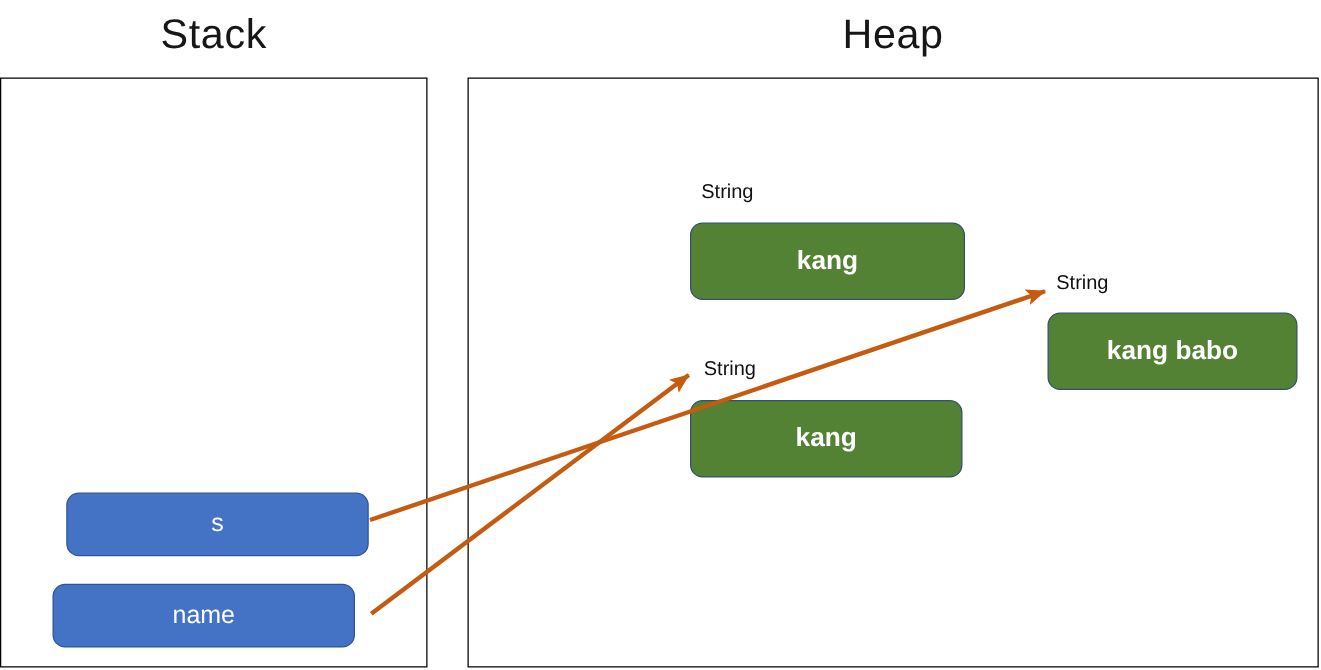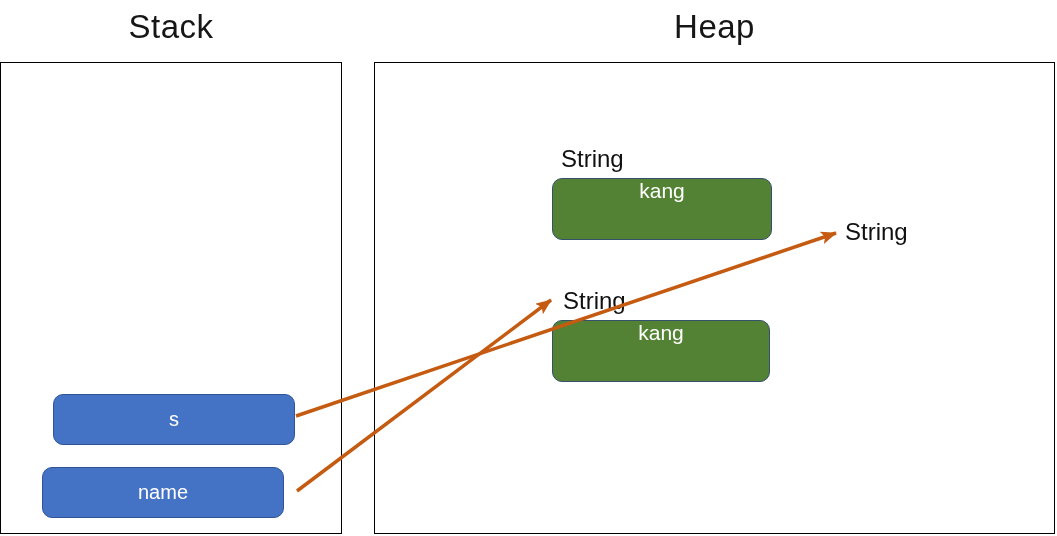--- a/index.html
+++ b/index.html
@@ -56,32 +56,34 @@
   .var-s    { left: 53px; top: 394px; }
   .var-name { left: 42px; top: 467px; }
 
   .obj-box {
     position: absolute;
     background: #548235;
     border: 1.5px solid #35506B;
     border-radius: 10px;
     box-sizing: border-box;
     display: flex;
+    align-items: center;
     justify-content: center;
     color: #ffffff;
     font-size: 21px;
     z-index: 3;
+    font-weight: bold;
   }
   .obj-1 { left: 552px; top: 178px; width: 220px; height: 62px; }
   .obj-2 { left: 552px; top: 320px; width: 218px; height: 62px; }
   .obj-3 { left: 838px; top: 250px; width: 200px; height: 62px; }
 
   .obj-type-label {
     position: absolute;
-    font-size: 24px;
+    font-size: 16px;
     color: #111111;
     z-index: 4;
     white-space: nowrap;
   }
   .type-1 { left: 561px; top: 145px; }
   .type-2 { left: 563px; top: 287px; }
   .type-3 { left: 845px; top: 218px; }
 
   .arrow-layer {
     position: absolute;
@@ -121,20 +123,23 @@
   <div class="obj-box obj-1">
     <span>kang</span>
   </div>
 
   <div class="obj-type-label type-2">String</div>
   <div class="obj-box obj-2">
     <span>kang</span>
   </div>
 
   <div class="obj-type-label type-3">String</div>
+  <div class="obj-box obj-3">
+    <span>kang babo</span>
+  </div>
 
   <svg class="arrow-layer" viewBox="0 0 1057 536" xmlns="http://www.w3.org/2000/svg">
     <defs>
       <marker id="arrowhead" markerUnits="userSpaceOnUse" markerWidth="18" markerHeight="15" refX="15" refY="6.5" orient="auto">
         <path d="M0,0 L16,6.5 L0,13 L3.5,6.5 Z" fill="#C55A11"></path>
       </marker>
     </defs>
     <line class="ref-line" marker-end="url(#arrowhead)" x1="296" y1="416" x2="836" y2="233"></line>
     <line class="ref-line" marker-end="url(#arrowhead)" x1="297" y1="491" x2="551" y2="300"></line>
   </svg>

